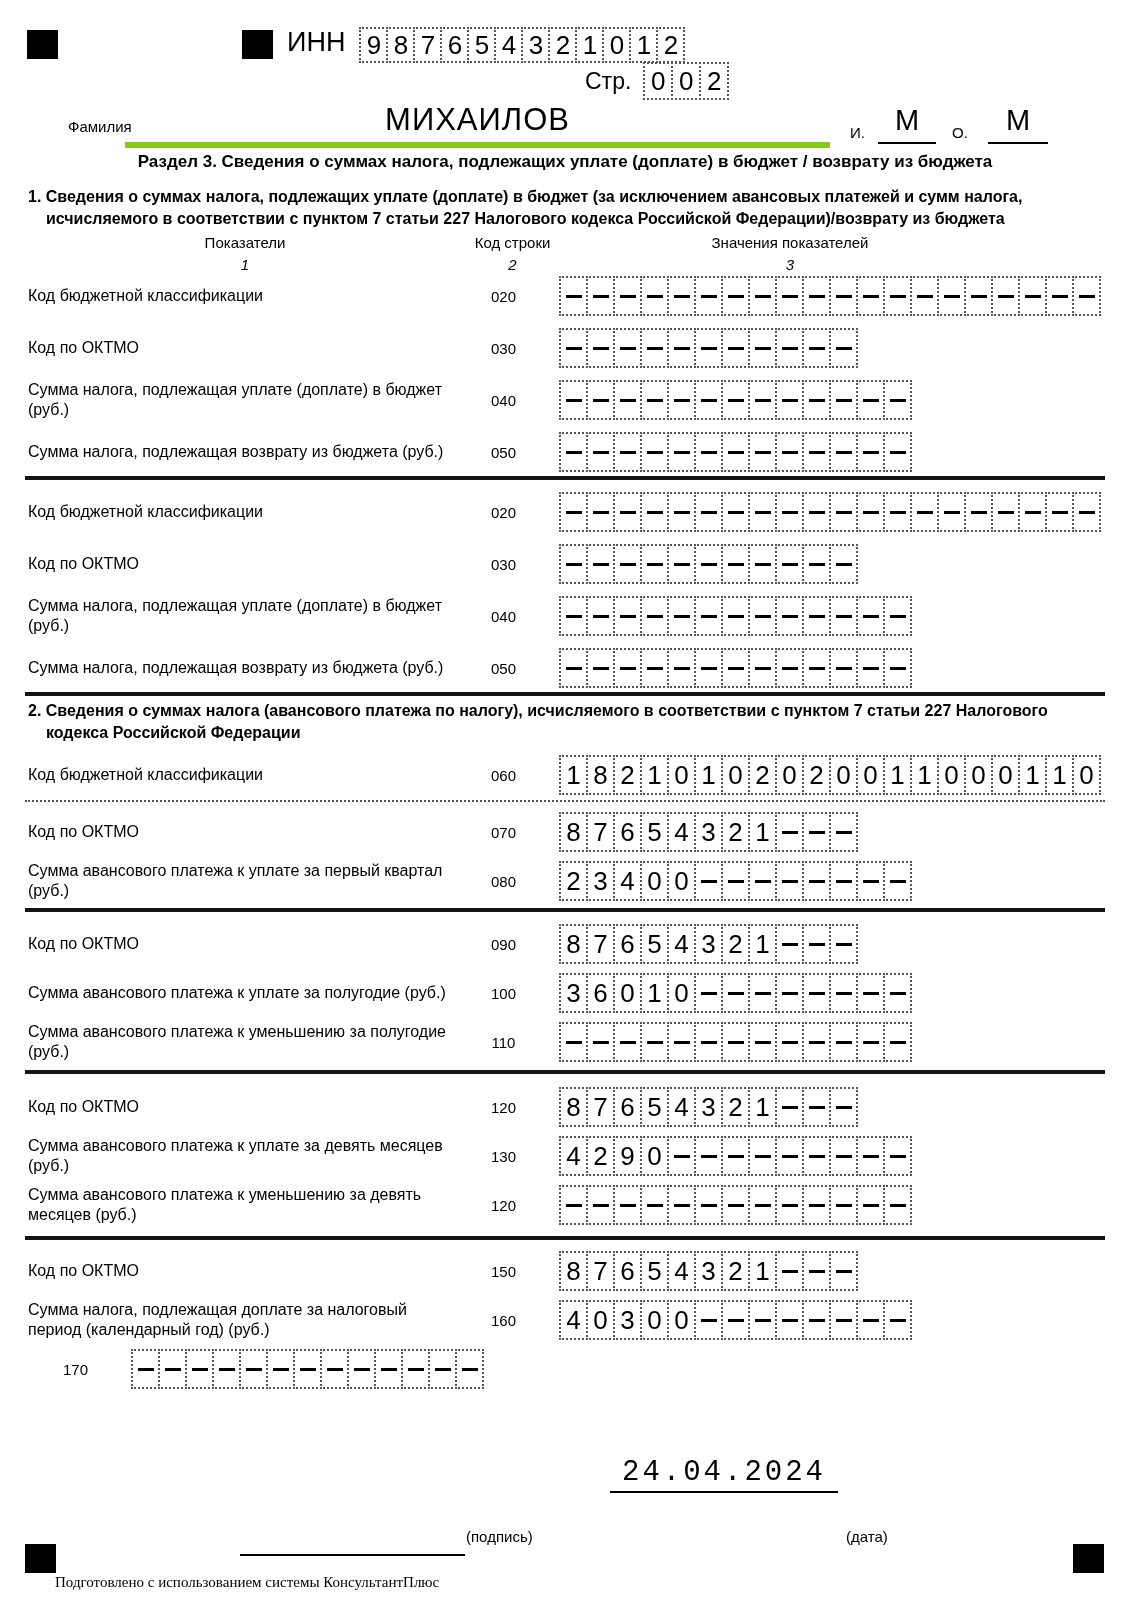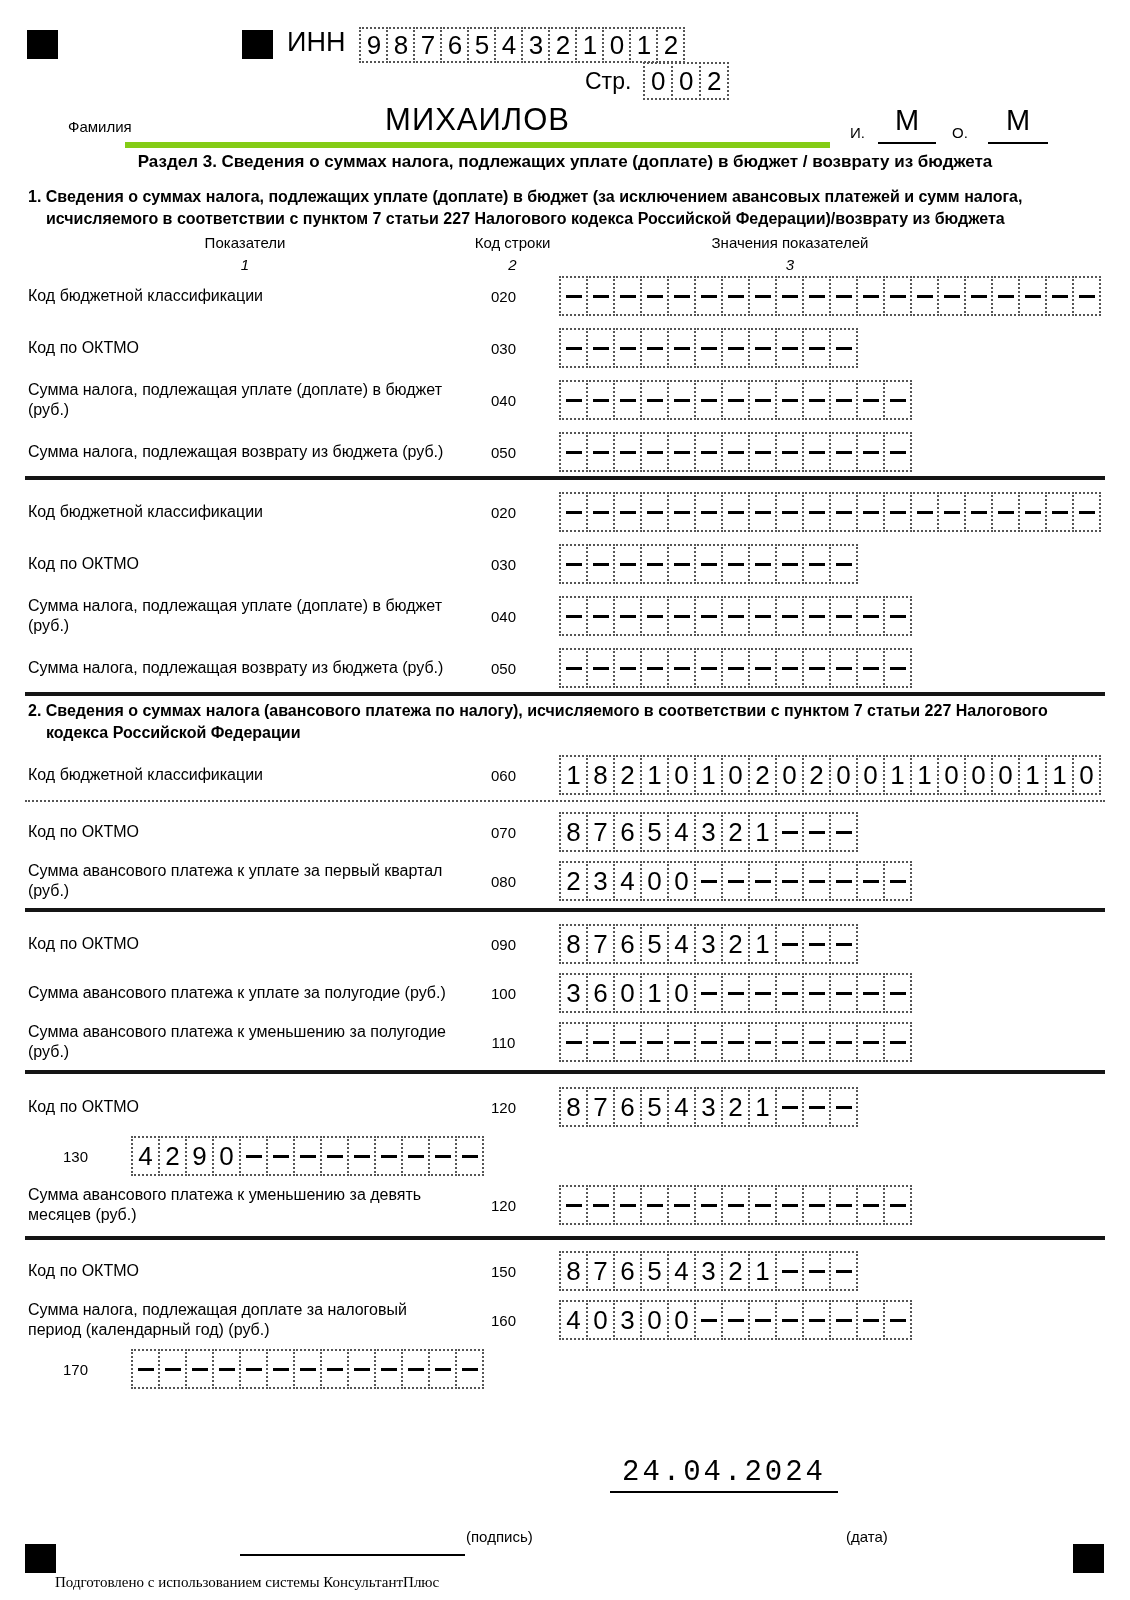--- a/index.html
+++ b/index.html
@@ -737,20 +737,21 @@
           </span>
           <span class="cell">
             <span class="dash"></span>
           </span>
           <span class="cell">
             <span class="dash"></span>
           </span>
         </div>
       </div>
       <div class="frow">
+        <div class="flabel">Сумма авансового платежа к уплате за девять месяцев (руб.)</div>
         <div class="fcode">130</div>
         <div class="fcells cellfield">
           <span class="cell">4</span>
           <span class="cell">2</span>
           <span class="cell">9</span>
           <span class="cell">0</span>
           <span class="cell">
             <span class="dash"></span>
           </span>
           <span class="cell">

